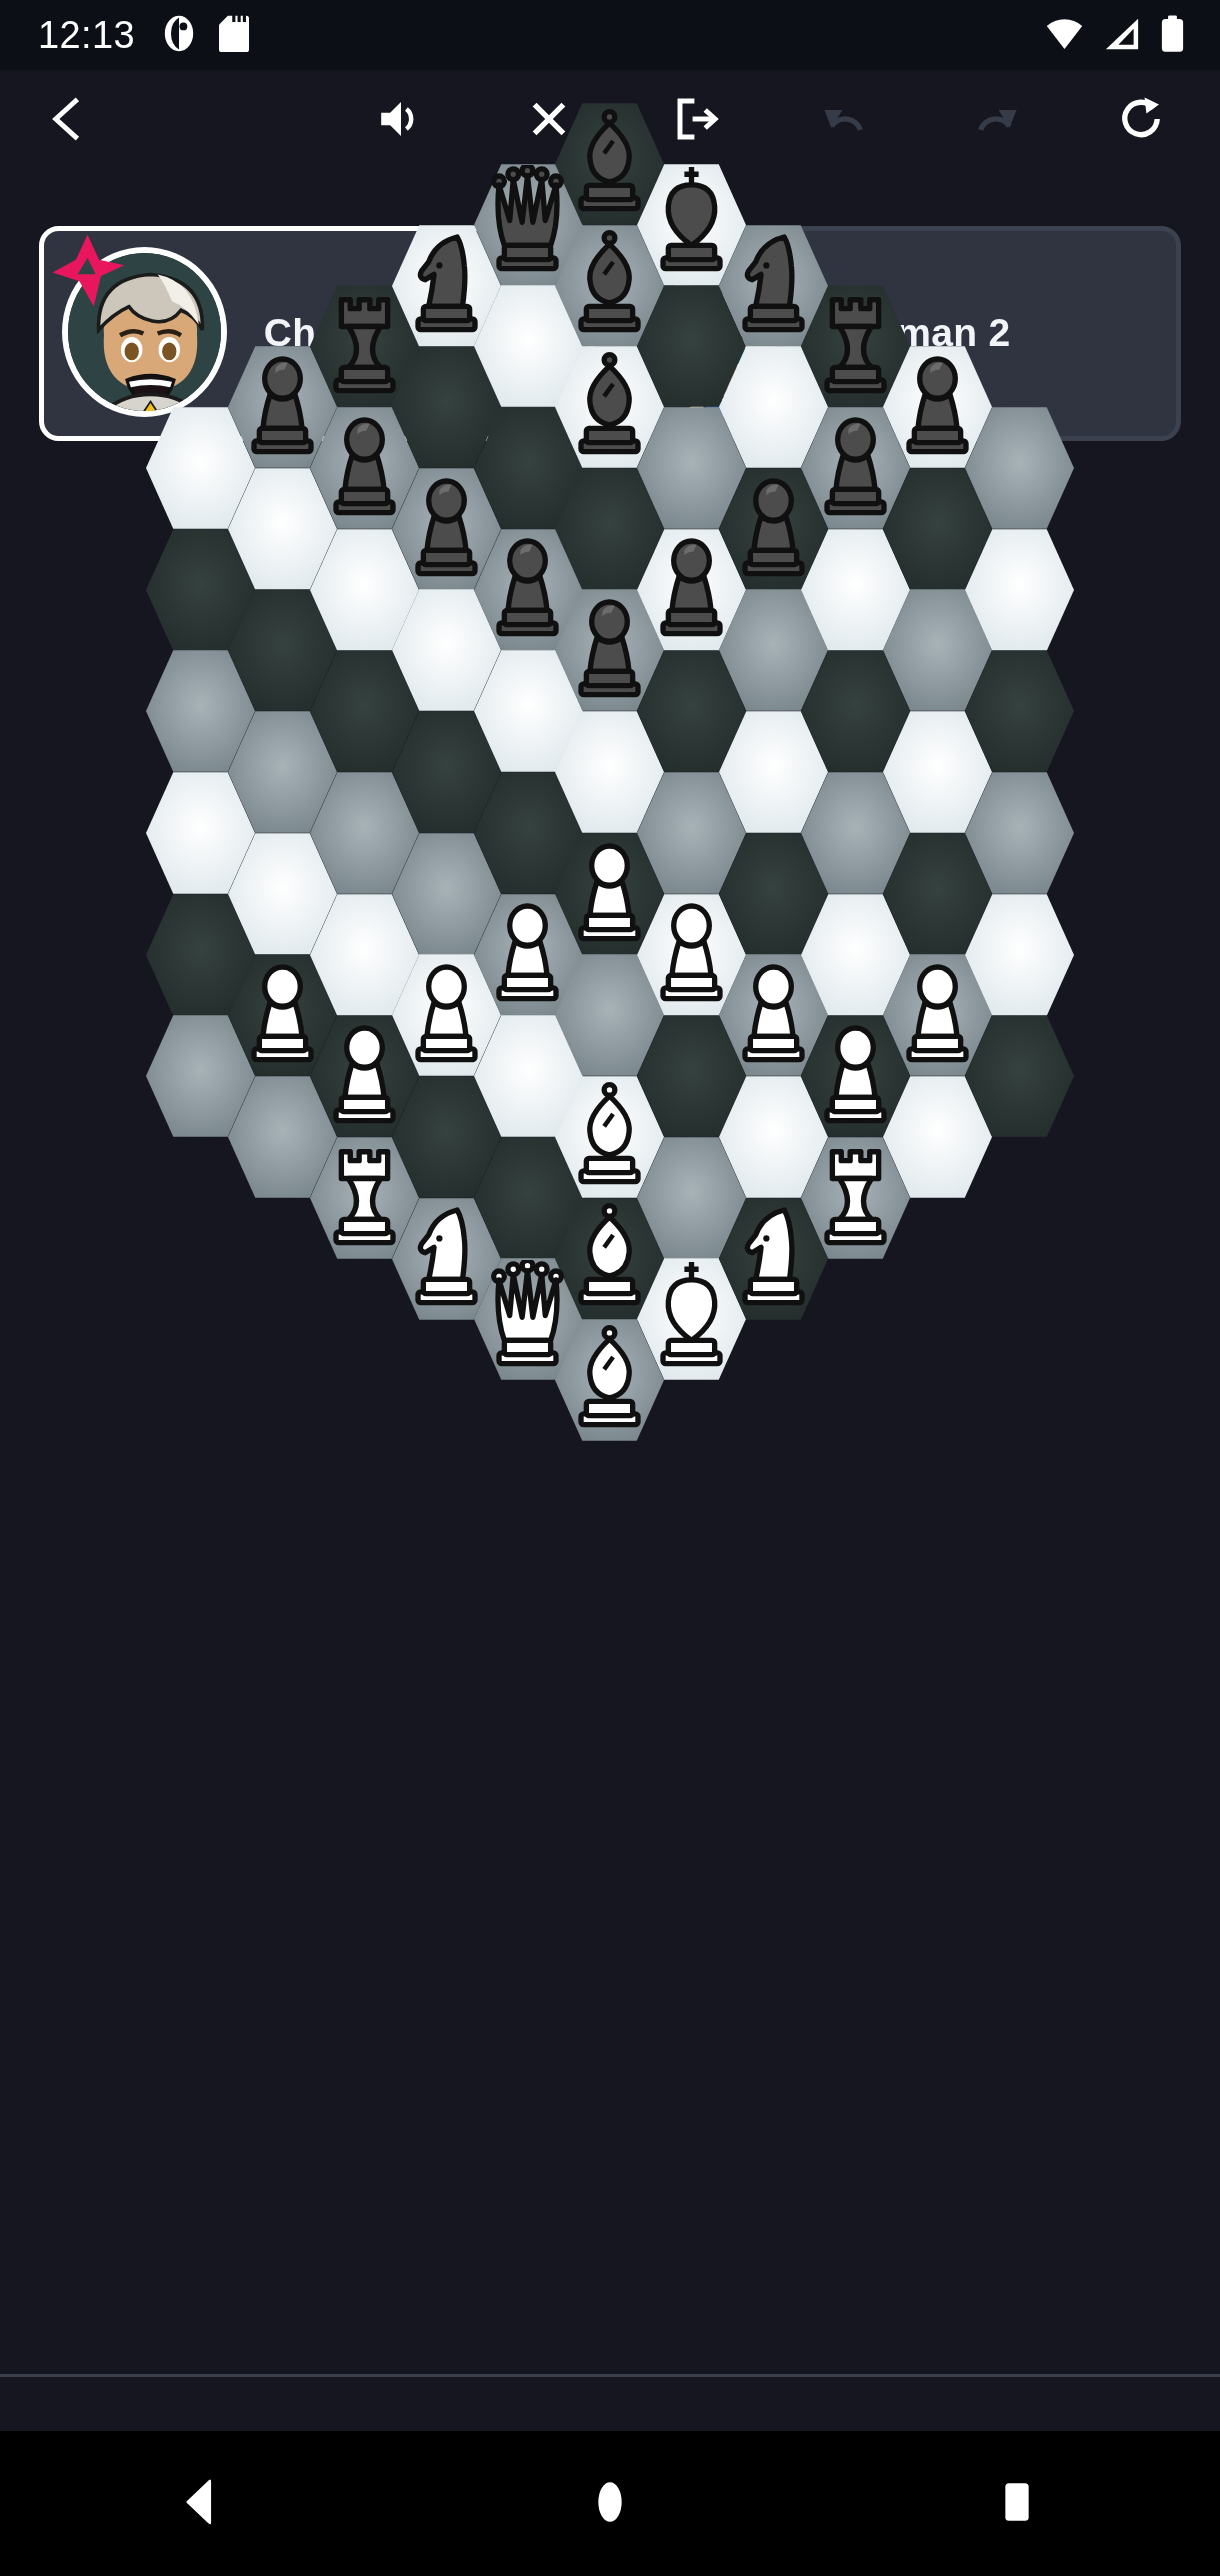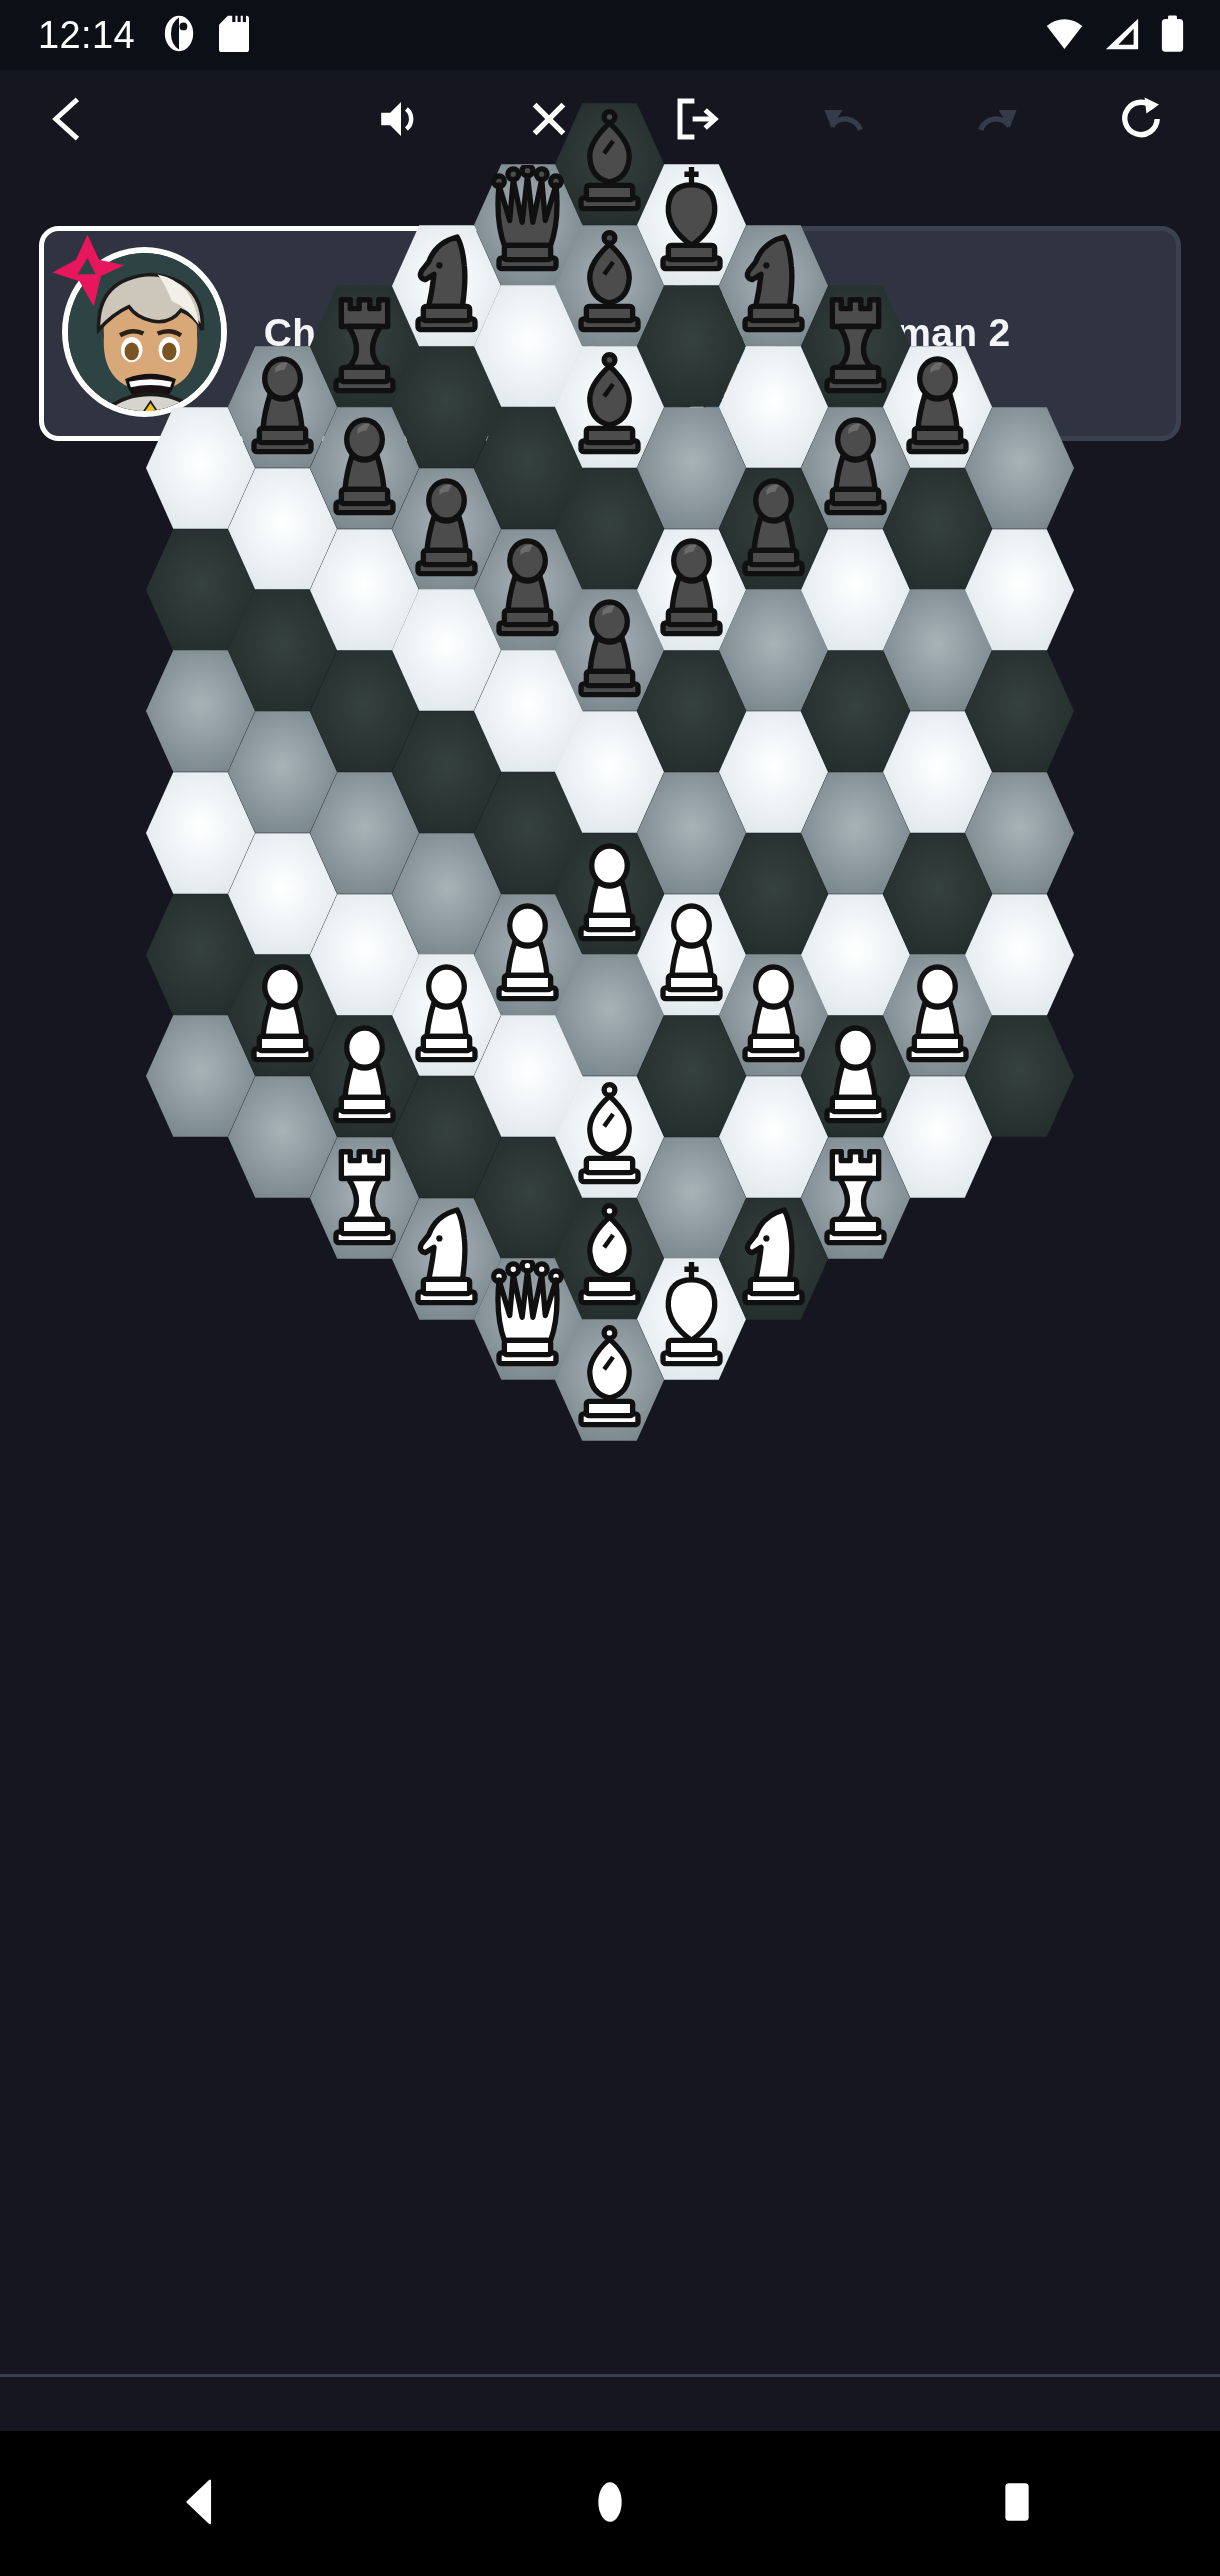--- a/index.html
+++ b/index.html
@@ -75,21 +75,21 @@
     display:flex; align-items:center; justify-content:space-around;
   }
   .navbtn{ width:134px; height:107px; display:flex; align-items:center; justify-content:center; cursor:pointer;}
 </style>
 </head>
 <body>
 
 <div id="root">
 
   <div class="statusbar">
-    <div class="sb-clock">12:14</div>
+    <div class="sb-clock">12:13</div>
     <div class="sb-left-icons">
       <span class="ic">
         <svg width="34" height="39" viewBox="0 0 38 44">
           <ellipse cx="19" cy="22" rx="16" ry="20" fill="#fff"></ellipse>
           <path d="M19 4 A16 20 0 0 0 19 40 Z" fill="#0d0f16"></path>
           <circle cx="24" cy="14" r="4.4" fill="#0d0f16"></circle>
         </svg>
       </span>
       <span class="ic">
         <svg width="30" height="39" viewBox="0 0 34 44">

